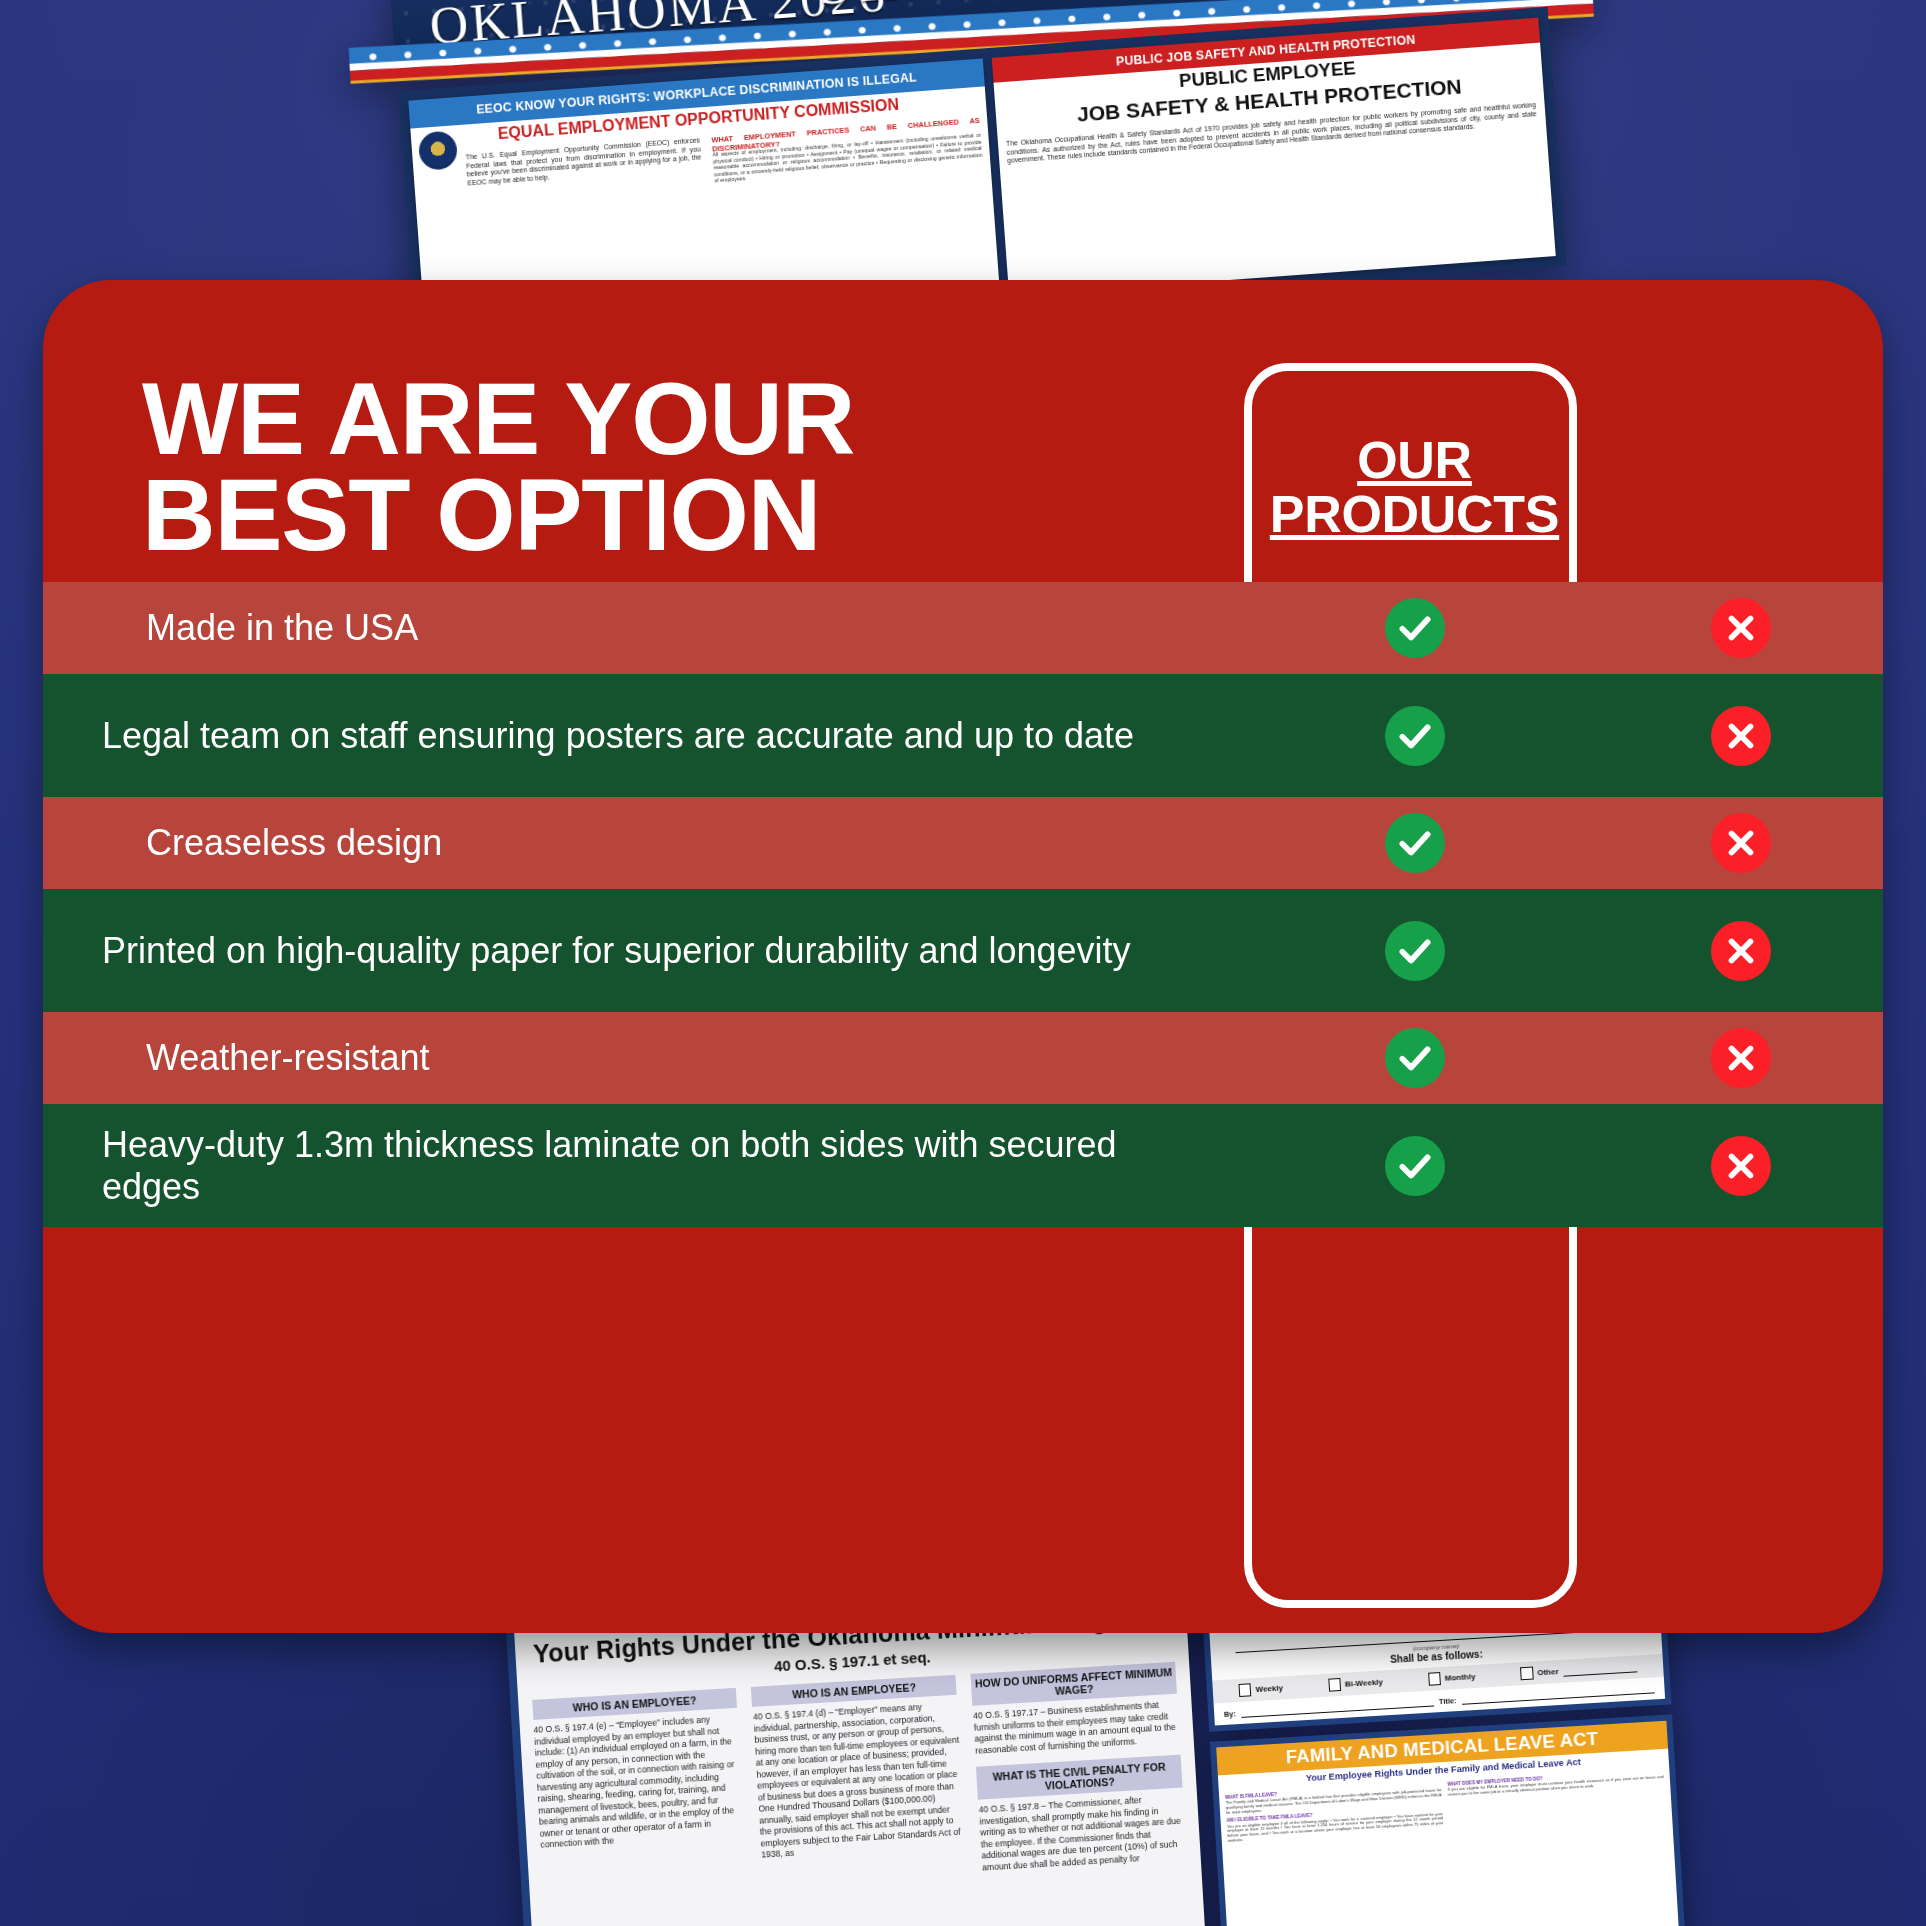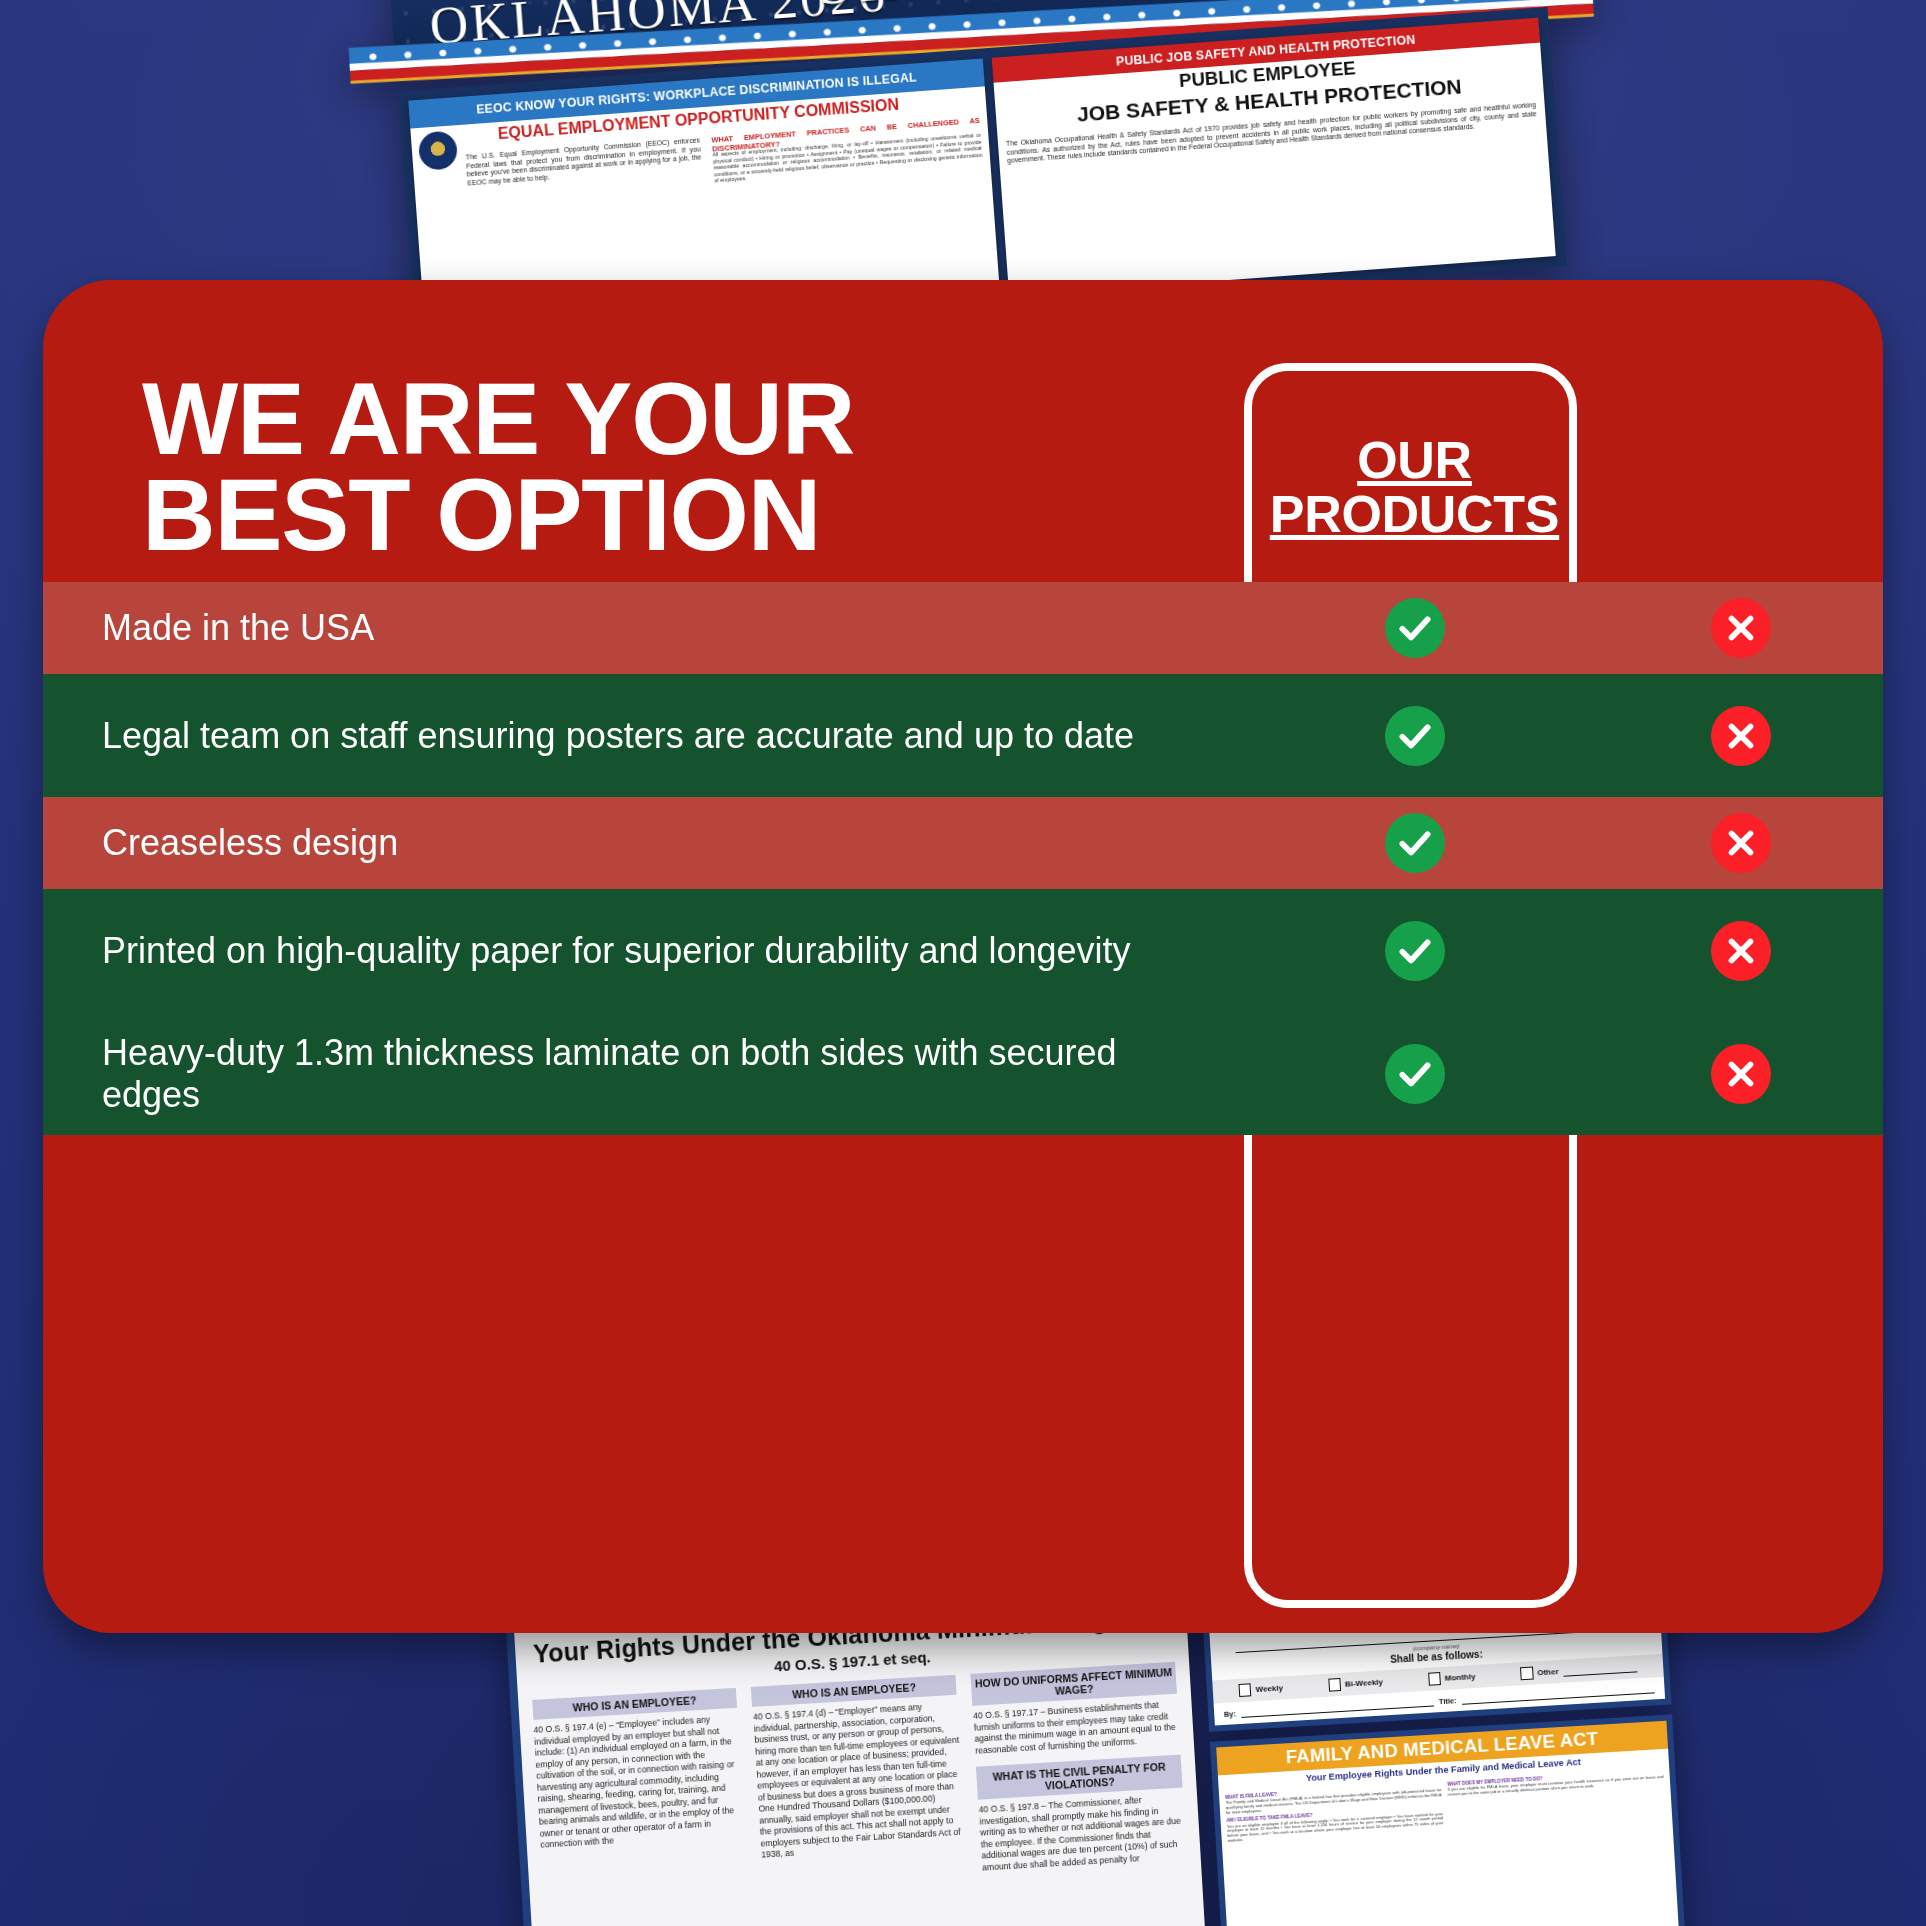--- a/index.html
+++ b/index.html
@@ -248,21 +248,21 @@
   .cell.others{ left:1541px; width:314px; }
 
   .badge{
     width:60px; height:60px; border-radius:50%;
     display:flex; align-items:center; justify-content:center;
   }
   .badge.check{ background:#17a04a; }
   .badge.cross{ background:#fb1f28; }
   .badge svg{ width:38px; height:38px; display:block; }
 
-  .row.h1 { height:92px; }
+  .row.h1 { height:92px;padding-left:44px; }
   .row.h2 { height:123px; }
 </style>
 </head>
 <body>
 
 <div class="bg-vignette"></div>
 
 <div class="poster-top">
   <div class="pt-header">
     <div class="pt-stars"></div>
@@ -460,20 +460,38 @@
       <div class="cell others">
         <span class="badge cross">
           <svg viewBox="0 0 24 24" fill="none" stroke="#ffffff" stroke-width="3.6" stroke-linecap="round">
               <line x1="6" y1="6" x2="18" y2="18"></line>
               <line x1="18" y1="6" x2="6" y2="18"></line>
             </svg>
         </span>
       </div>
     </div>
 
+    <div class="row odd h1">
+      <div class="row-label">Weather-resistant</div>
+      <div class="cell ours">
+        <span class="badge check">
+          <svg viewBox="0 0 24 24" fill="none" stroke="#ffffff" stroke-width="3.6" stroke-linecap="round" stroke-linejoin="round">
+              <polyline points="4 12.5 9.5 18 20 6.5"></polyline>
+            </svg>
+        </span>
+      </div>
+      <div class="cell others">
+        <span class="badge cross">
+          <svg viewBox="0 0 24 24" fill="none" stroke="#ffffff" stroke-width="3.6" stroke-linecap="round">
+              <line x1="6" y1="6" x2="18" y2="18"></line>
+              <line x1="18" y1="6" x2="6" y2="18"></line>
+            </svg>
+        </span>
+      </div>
+    </div>
 
     <div class="row even h2">
       <div class="row-label">Heavy-duty 1.3m thickness laminate on both sides with secured edges</div>
       <div class="cell ours">
         <span class="badge check">
           <svg viewBox="0 0 24 24" fill="none" stroke="#ffffff" stroke-width="3.6" stroke-linecap="round" stroke-linejoin="round">
               <polyline points="4 12.5 9.5 18 20 6.5"></polyline>
             </svg>
         </span>
       </div>

